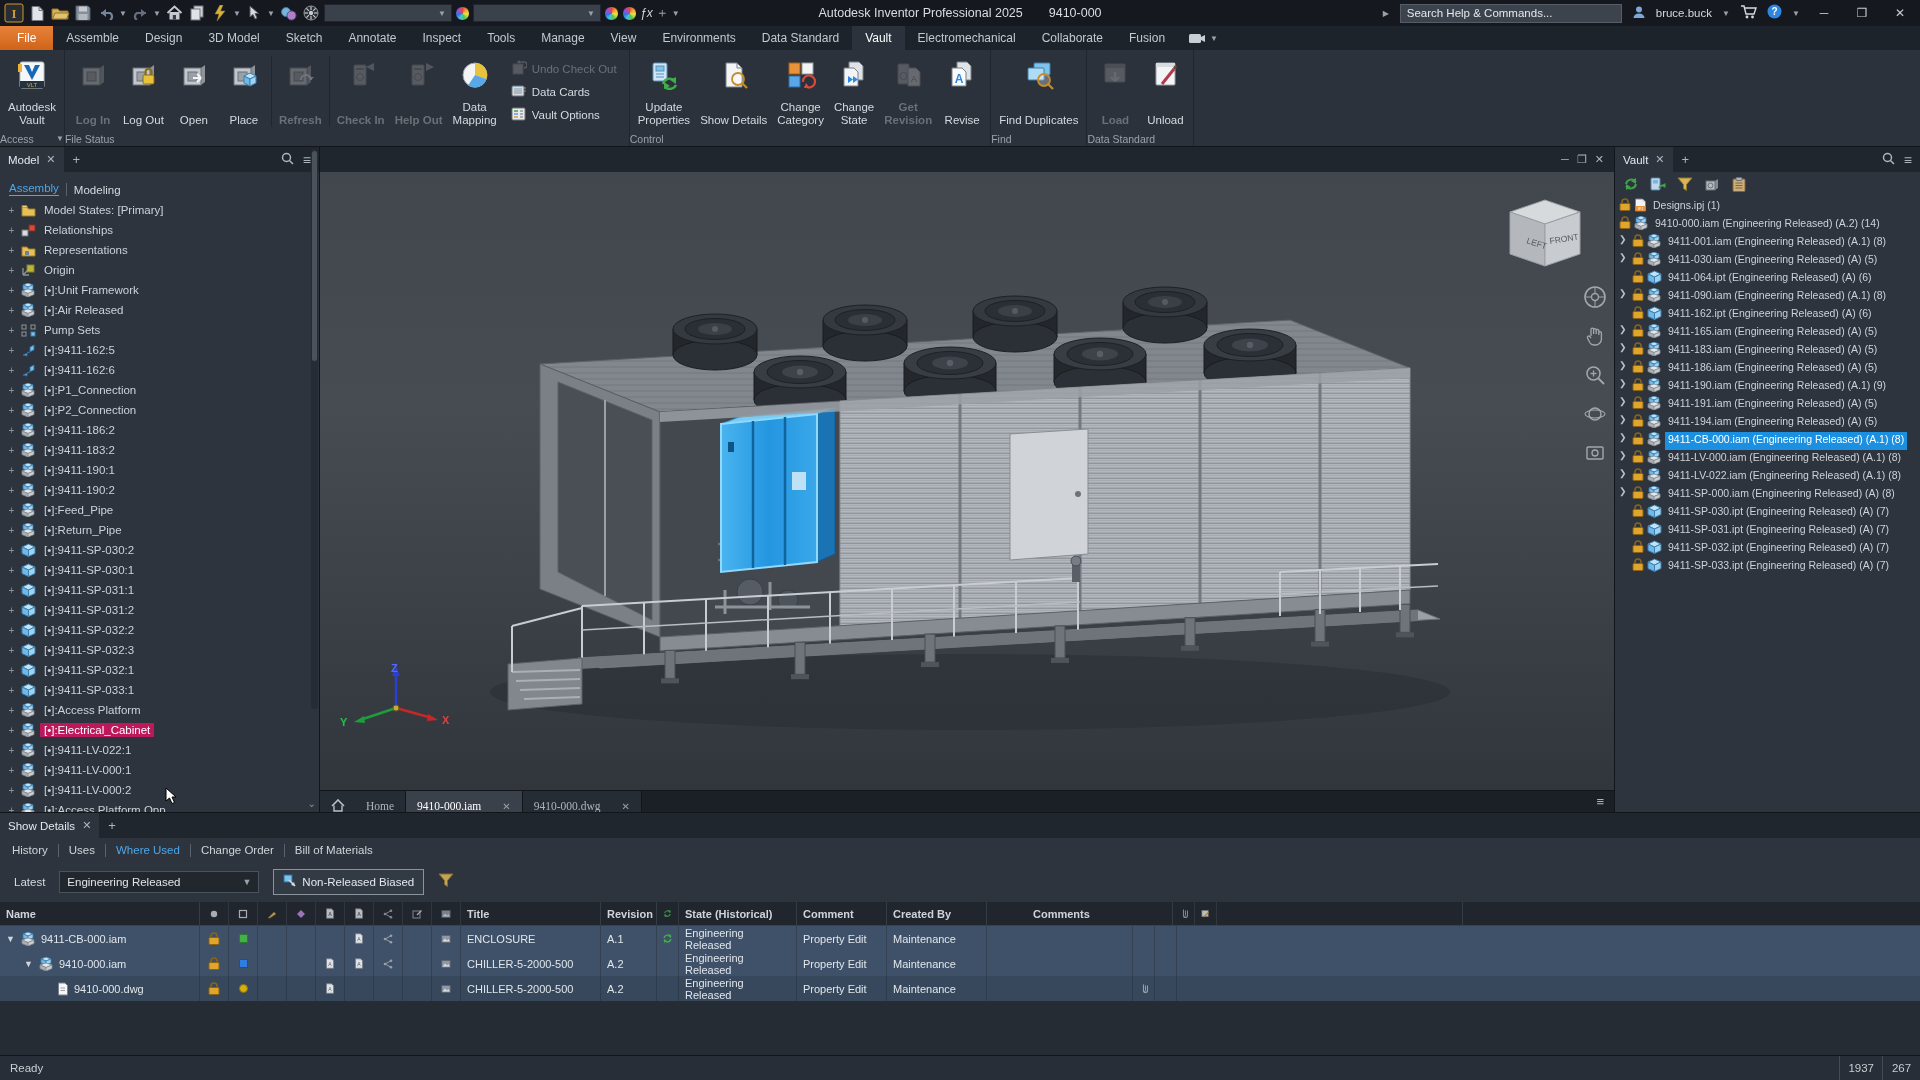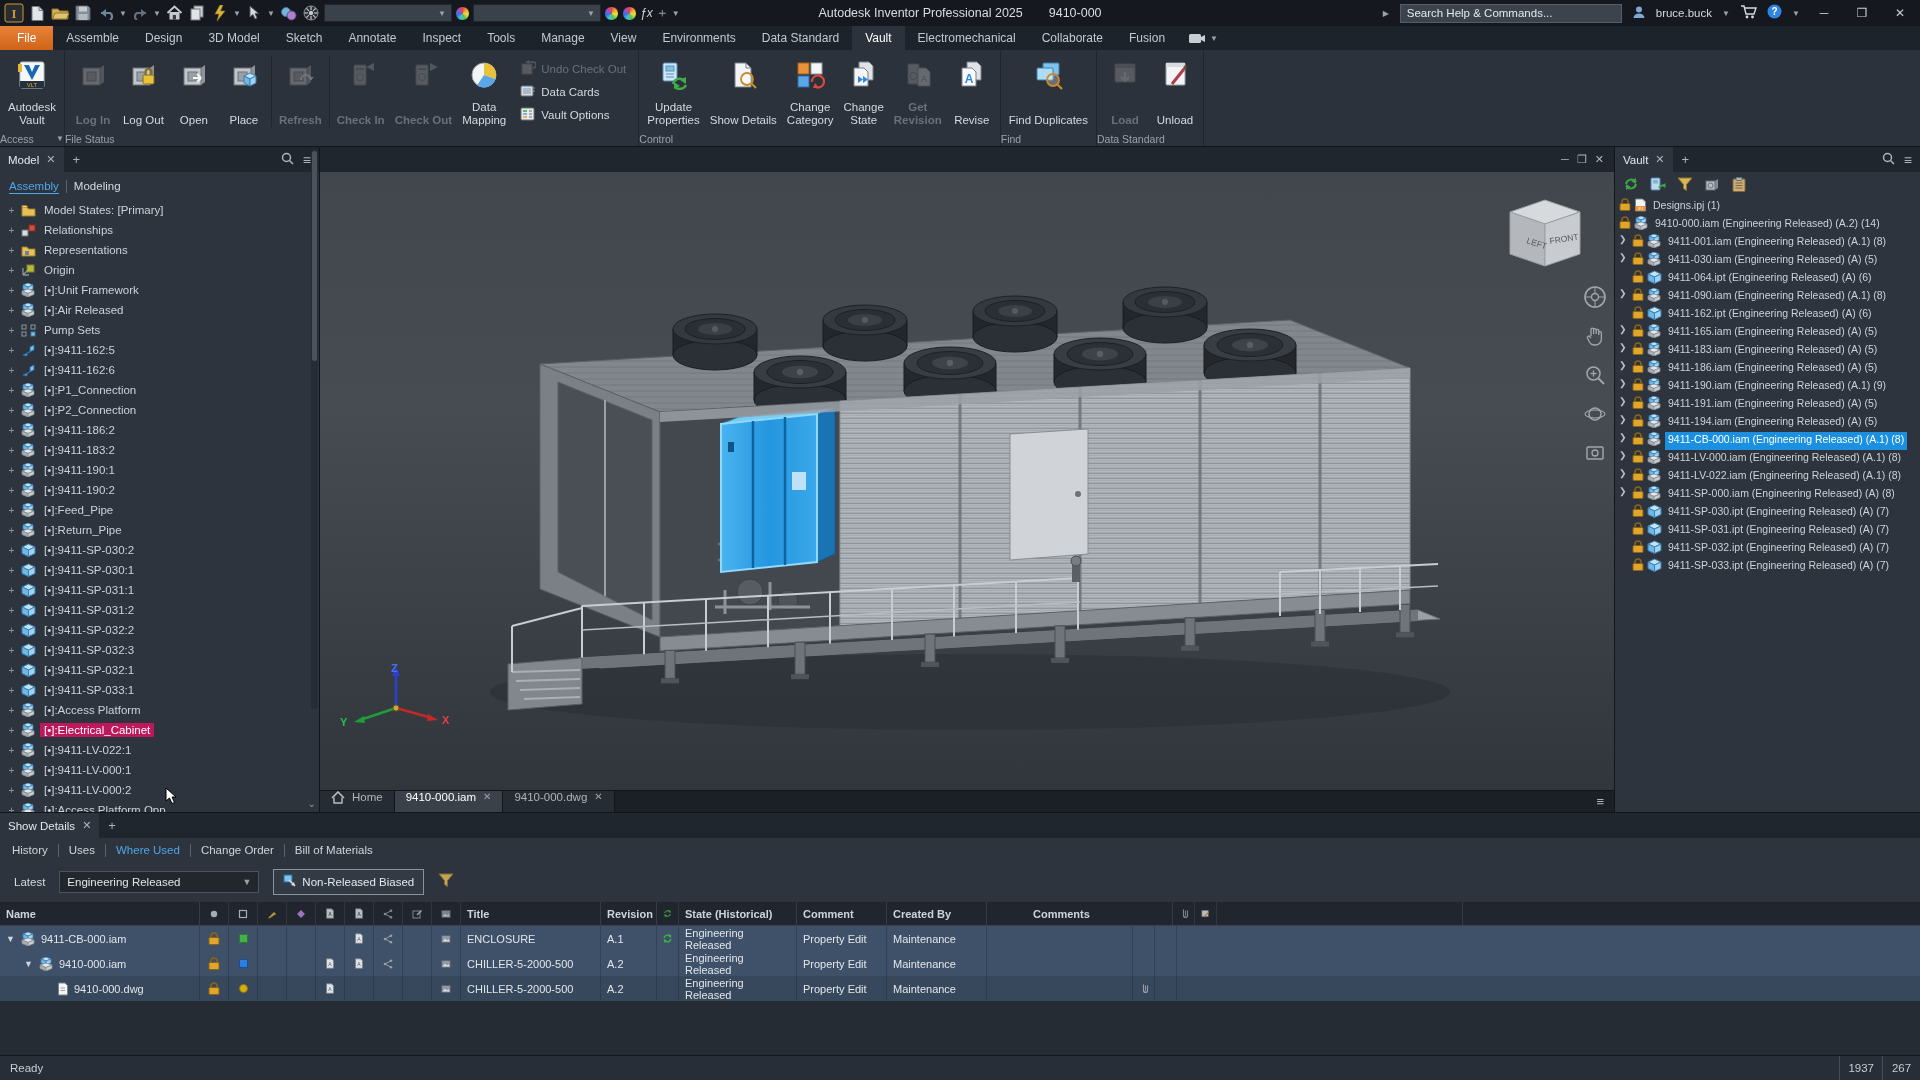--- a/index.html
+++ b/index.html
@@ -62,21 +62,21 @@
   .col-center { flex:1; display:flex; flex-direction:column; position:relative; }
   .col-right { width:306px; display:flex; flex-direction:column; background:#2d343d; border-left:1px solid #12161b; }
 
   .panel-head { height:25px; background:#20262e; display:flex; align-items:center; flex:0 0 auto; }
   .ptab { height:25px; display:flex; align-items:center; gap:7px; padding:0 8px; background:#2d343d; color:#e3e8ee; font-size:11.5px; }
   .ptab .x { color:#aeb4bb; font-size:11px; }
   .ptab-plus { color:#aeb4bb; padding:0 9px; font-size:13px; }
   .ph-icons { margin-left:auto; display:flex; align-items:center; gap:9px; padding-right:8px; color:#aeb4bb; }
   .panel-ctl { display:flex; gap:8px; margin-left:auto; padding-right:10px; color:#aeb4bb; font-size:11px; }
 
-  .asm-row { height:24px; display:flex; align-items:flex-start; gap:7px; padding:8px 9px; font-size:11.5px; flex:0 0 auto;}
+  .asm-row { height:24px; display:flex; align-items:flex-end; gap:7px; padding:0 9px; font-size:11.5px; flex:0 0 auto;}
   .asm-row .assembly { color:#4da6e8; border-bottom:1px solid #4da6e8; padding-bottom:1px; }
   .vdiv { width:1px; height:13px; background:#5a626b; }
 
   .tree { flex:1; overflow:hidden; padding:4px 0 0 6px; position:relative; }
   .titem { height:20px; display:flex; align-items:center; gap:4px; font-size:11.5px; color:#ccd2d9; white-space:nowrap; }
   .titem .exp { width:11px; color:#8b939c; font-size:10px; text-align:center; flex:0 0 auto;}
   .titem .tlabel { padding:1px 4px; border-radius:1px; }
   .titem.sel .tlabel { background:#be185d; color:#fff; }
   .tree-scroll { position:absolute; right:1px; top:2px; width:7px; height:560px; background:#262c33; border-radius:3px; }
   .tree-scroll .thumb { position:absolute; left:1px; top:2px; width:5px; height:210px; background:#4a525c; border-radius:3px; }
@@ -85,21 +85,21 @@
   
   .viewport { flex:1; position:relative; overflow:hidden;
               background:linear-gradient(180deg,#42474e 0%,#474c53 38%,#31363d 100%); }
   .viewcube { position:absolute; right:26px; top:22px; }
   .navbar { position:absolute; right:6px; top:112px; display:flex; flex-direction:column; gap:13px; opacity:.8; }
   .navbar .nbtn { width:26px; height:26px; display:flex; align-items:center; justify-content:center; }
   .triad { position:absolute; left:18px; bottom:58px; }
   .cursor-tree { position:absolute; left:164px; top:640px; }
 
   .doc-tabs { height:22px; background:#1b2026; display:flex; align-items:stretch; flex:0 0 auto; border-top:1px solid #12161b;}
-  .dtab { display:flex; align-items:flex-start; gap:7px; padding:0 11px; color:#aeb4ba; font-size:11.5px; background:#262c33; border-right:1px solid #12161b; }
+  .dtab { display:flex; align-items:flex-end; gap:21px; padding:0 11px; color:#aeb4ba; font-size:11.5px; background:#262c33; border-right:1px solid #12161b;font-family:Liberation Serif, serif; }
   .dtab.active { background:#3a414b; color:#fff; }
   .dtab .x { font-size:10px; color:#9aa1a8; }
   .doc-tabs .dt-ham { margin-left:auto; display:flex; align-items:center; padding:0 10px; color:#aeb4ba; font-size:13px; }
 
   
   .vtoolbar { height:24px; display:flex; align-items:center; gap:7px; padding:0 6px; flex:0 0 auto; }
   .vtree { flex:1; overflow:hidden; padding-top:2px; font-size:10.5px; }
   .vrow { height:18px; display:flex; gap:3px; white-space:nowrap; color:#ccd2d9; padding-left:4px; }
   .vrow .chev { width:10px; flex:0 0 auto; color:#b8bec5; font-size:9px; }
   .vrow .vlabel { padding:1px 3px; }
@@ -395,21 +395,21 @@
           </div>
           <div class="rbtn-large disabled">
             <span class="ic">
               <svg width="30" height="30" viewBox="0 0 30 30">
                 <rect x="8" y="5" width="12" height="20" rx="1" fill="#9aa0a7" stroke="#6d7278"></rect>
                 <circle cx="14" cy="17" r="3.5" fill="none" stroke="#6d7278"></circle>
                 <rect x="10" y="8" width="8" height="2" fill="#6d7278"></rect>
                 <polygon points="22,3 30,7 22,11" fill="#8e939a"></polygon>
               </svg>
             </span>
-            <span class="lbl">Check Out</span>
+            <span class="lbl">Help Out</span>
           </div>
           <div class="rbtn-large">
             <span class="ic">
               <svg width="30" height="30" viewBox="0 0 30 30">
                 <circle cx="15" cy="15" r="12" fill="#f2f4f6" stroke="#9aa0a6"></circle>
                 <path d="M15 15 L15 3 A12 12 0 0 1 26.4 19 Z" fill="#e8c23a"></path>
                 <path d="M15 15 L26.4 19 A12 12 0 0 1 8 25.5 Z" fill="#5aa7e8"></path>
               </svg>
             </span>
             <span class="lbl">Data

